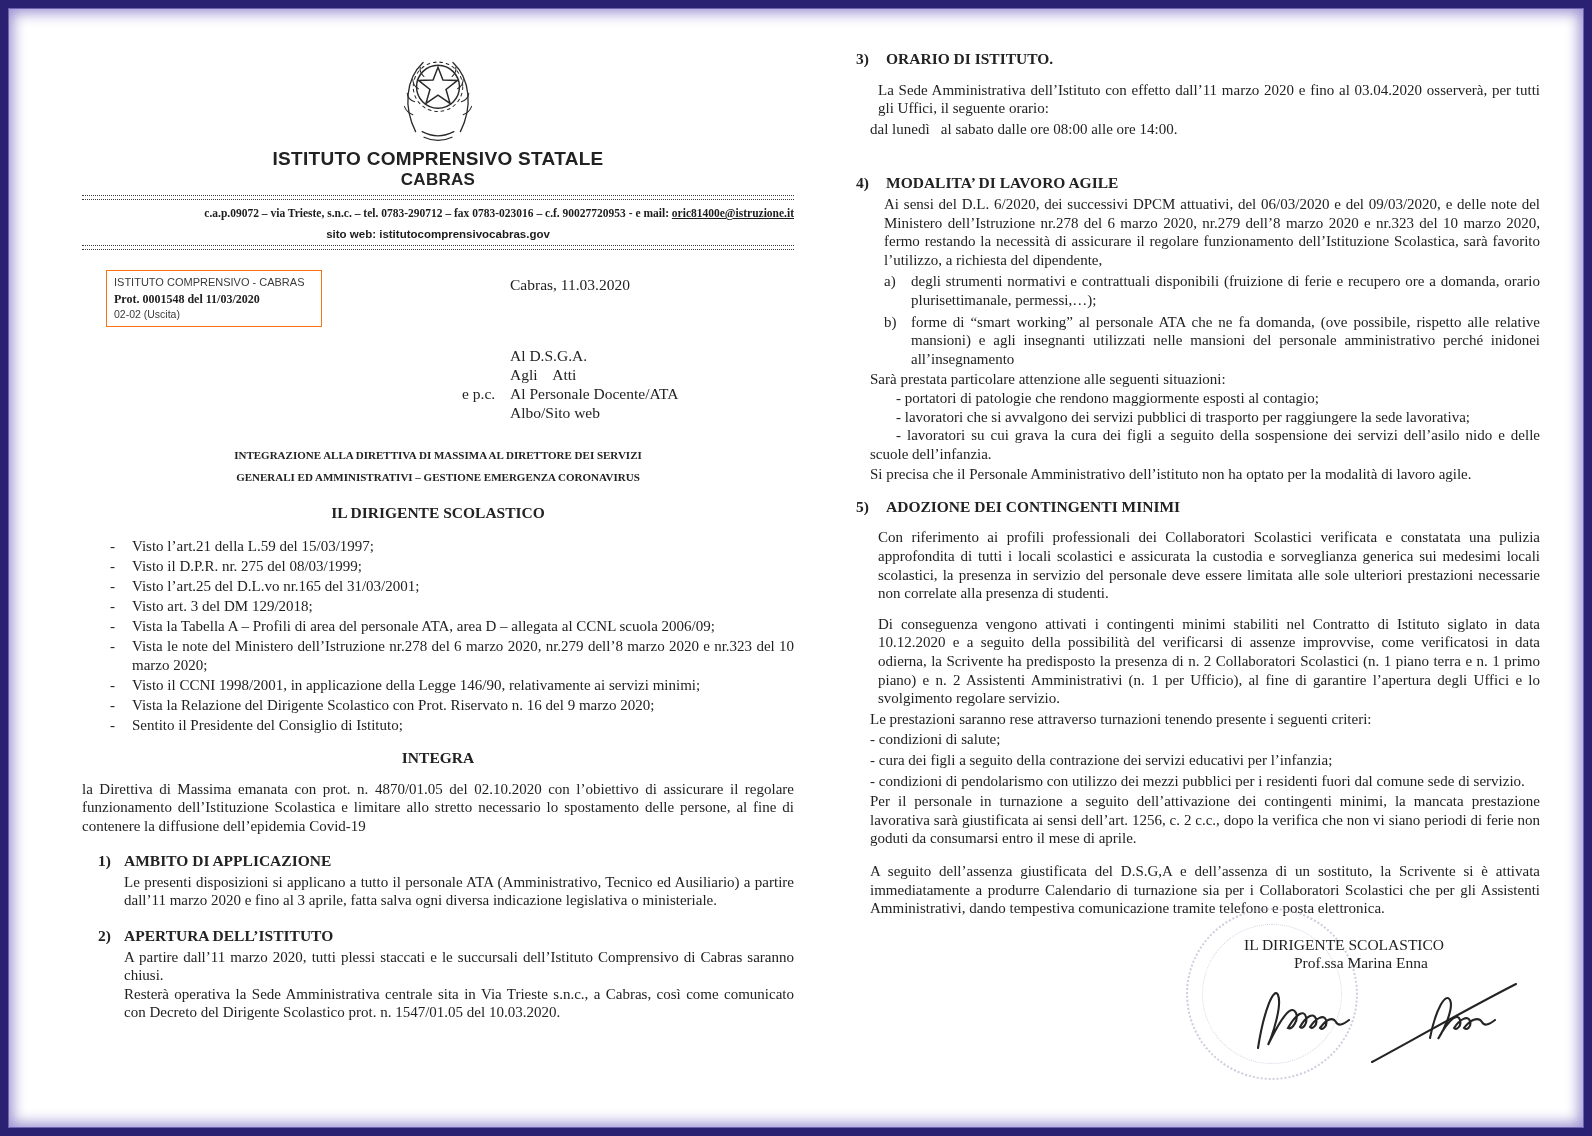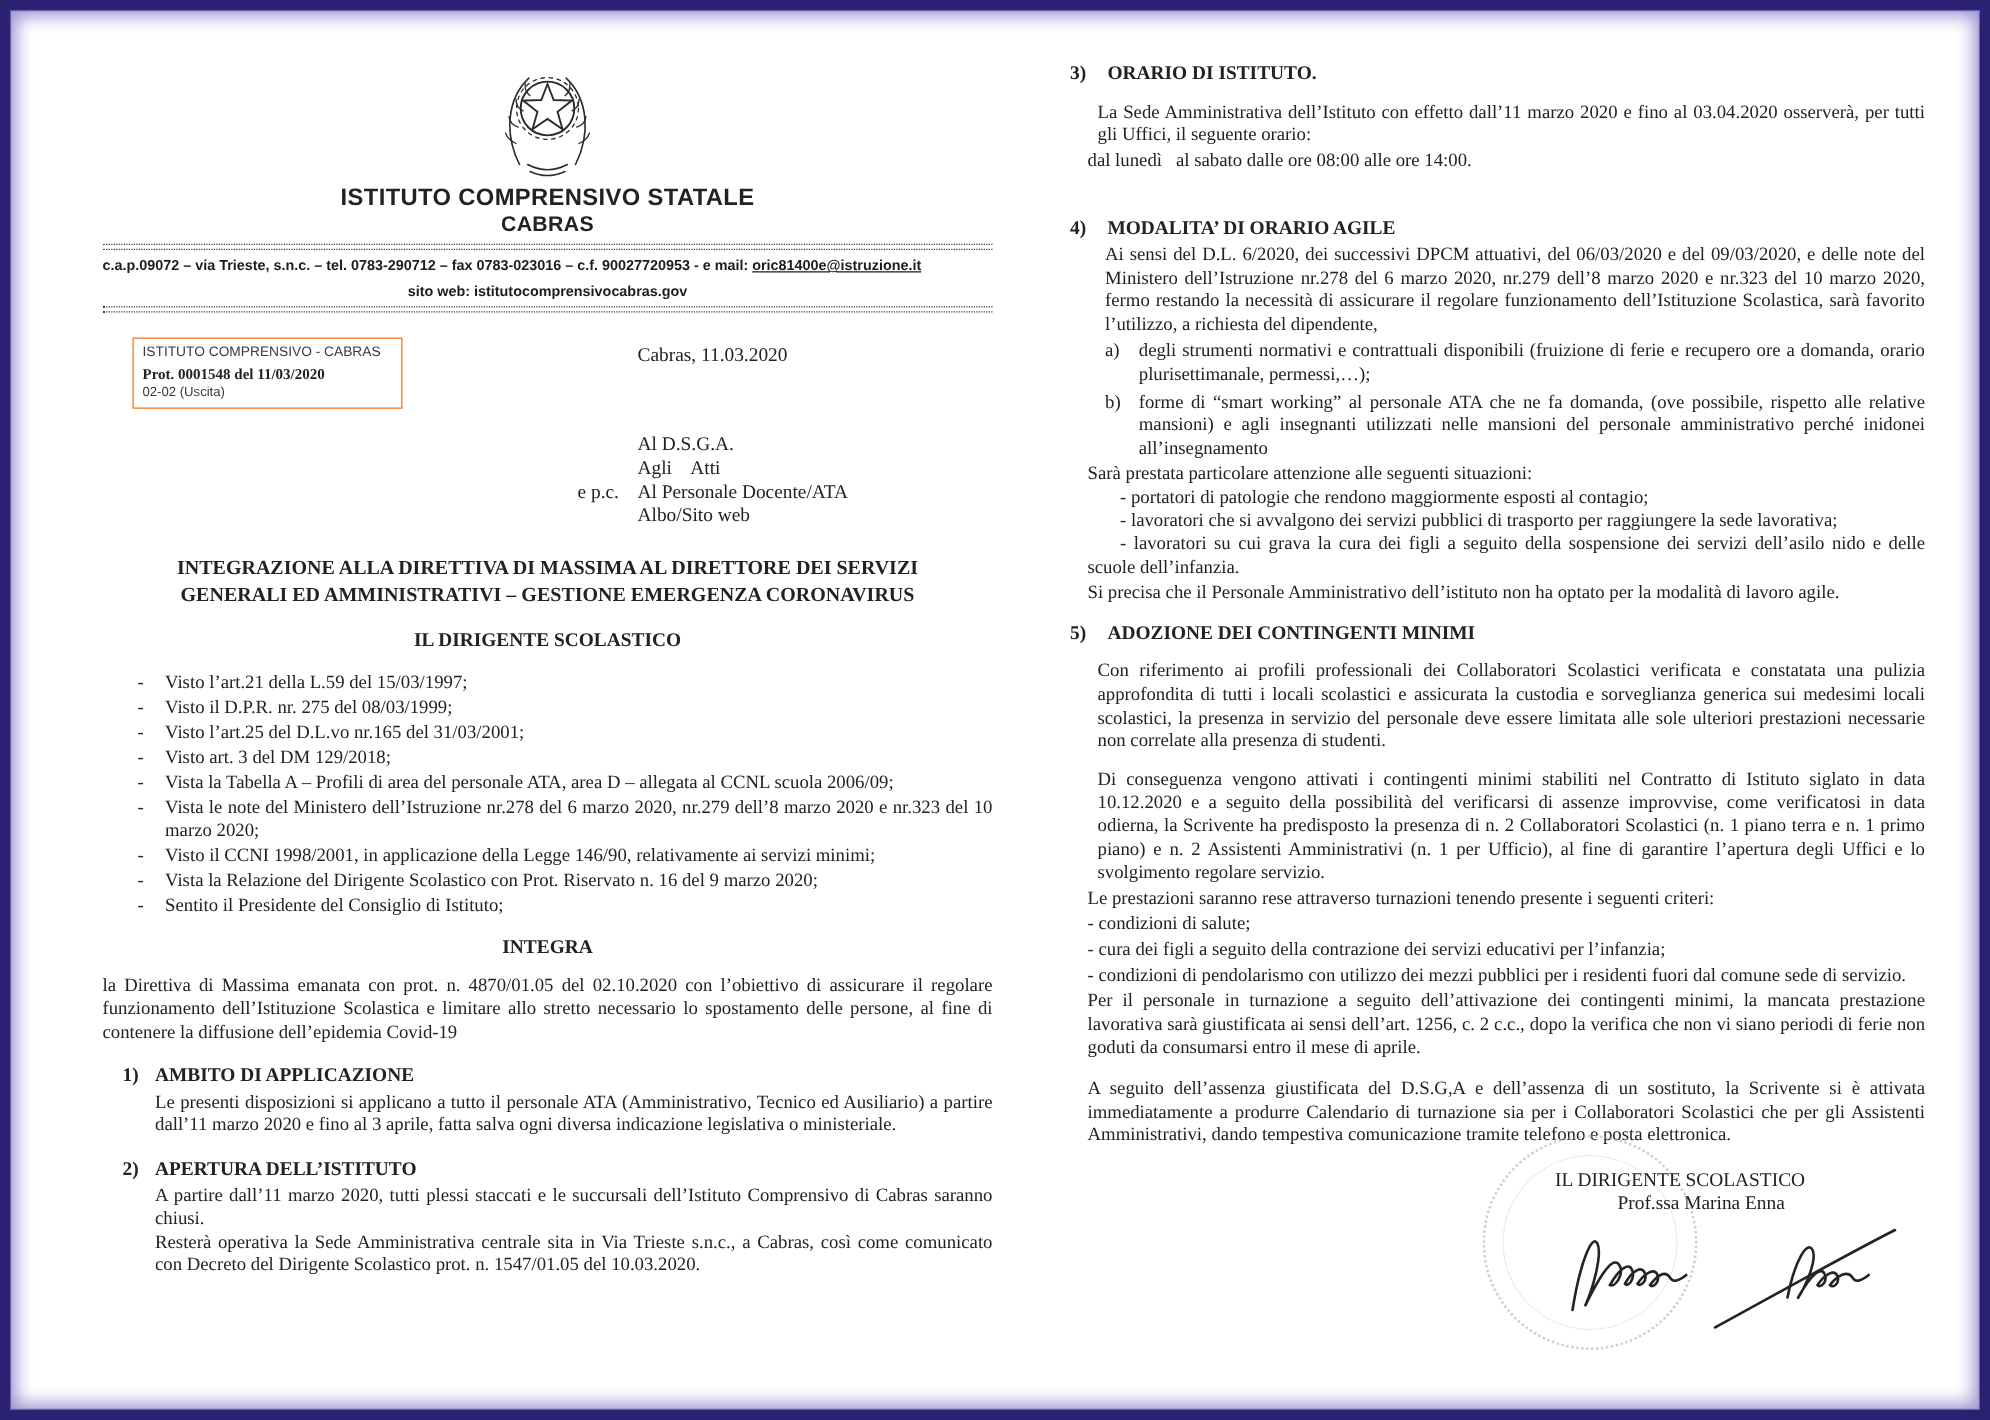--- a/index.html
+++ b/index.html
@@ -15,38 +15,38 @@
   
   .col-left{position:absolute;left:82px;top:48px;width:712px;font-size:15px;line-height:18.6px;}
   .col-right{position:absolute;left:856px;top:50px;width:684px;font-size:15px;line-height:18.6px;}
   
   .emblem{display:block;margin:0 auto;width:84px;height:100px;}
   .lh-title{text-align:center;font-family:"Liberation Sans",sans-serif;font-weight:bold;font-size:19px;margin-top:2px;letter-spacing:.3px;}
   .lh-sub{text-align:center;font-family:"Liberation Sans",sans-serif;font-weight:bold;font-size:17px;margin-top:2px;letter-spacing:.3px;}
   .dotted-rule{height:3px;border-top:1px dotted #3c3c3c;border-bottom:1px dotted #3c3c3c;}
   .rule-top{margin-top:6px;}
   .rule-bottom{margin-top:2px;}
-  .contact-line{font-family:Liberation Sans, sans-serif;font-weight:bold;font-size:11.5px;text-align:left;margin-top:4px;color:#1c1c1c;}
+  .contact-line{font-family:Liberation Serif, serif;font-weight:bold;font-size:11.5px;text-align:right;margin-top:4px;color:#1c1c1c;}
   .contact-line .email{text-decoration:underline;}
   .site-line{font-family:"Liberation Sans",sans-serif;font-weight:bold;font-size:11.5px;text-align:center;margin-top:2px;margin-bottom:2px;color:#1c1c1c;}
   
   .proto-row{position:relative;margin-top:20px;height:62px;}
   .proto-box{
     position:absolute;left:24px;top:0;width:200px;border:1px solid #f97316;
     padding:4px 7px;font-family:"Liberation Sans",sans-serif;line-height:1.38;
   }
   .proto-box .l1{font-size:11px;color:#3a3a3a;}
   .proto-box .l2{font-size:12px;font-weight:bold;font-family:Liberation Serif, serif;}
   .proto-box .l3{font-size:10.5px;color:#3a3a3a;}
   .dateline{position:absolute;left:428px;top:6px;font-size:15.5px;}
   .recipients{position:relative;margin-left:428px;margin-top:14px;font-size:15.5px;line-height:19px;}
   .recipients .rcpt{white-space:pre-wrap;}
   .cc-label{position:absolute;left:-48px;top:38px;}
   
-  .main-title{margin-top:22px;text-align:center;font-weight:bold;font-size:16px;line-height:22px;}
+  .main-title{margin-top:22px;text-align:center;font-weight:bold;font-size:11px;line-height:22px;}
   .doc-heading{margin-top:16px;text-align:center;font-weight:bold;font-size:15.5px;}
   
   .premises{margin-top:14px;margin-left:28px;}
   .premise{position:relative;padding-left:22px;margin-bottom:1.5px;text-align:justify;}
   .premise .dash{position:absolute;left:0;}
   
   .integra-heading{margin-top:14px;text-align:center;font-weight:bold;font-size:15.5px;}
   .integra-par{margin-top:12px;text-align:justify;}
   
   .sec{margin-top:17px;}
@@ -174,21 +174,21 @@
     </div>
     <div class="m22" style="white-space:pre-wrap;">La Sede Amministrativa dell’Istituto con effetto dall’11 marzo 2020 e fino al 03.04.2020 osserverà, per tutti gli Uffici, il seguente orario:</div>
     <div class="m14" style="white-space:pre-wrap;">dal lunedì   al sabato dalle ore 08:00 alle ore 14:00.</div>
   </div>
 
   <div class="gap36"></div>
 
   <div class="secr">
     <div class="sec-head">
       <span class="sec-num">4)</span>
-      <span class="sec-title">MODALITA’ DI ORARIO AGILE</span>
+      <span class="sec-title">MODALITA’ DI LAVORO AGILE</span>
     </div>
     <div class="m28">Ai sensi del D.L. 6/2020, dei successivi DPCM attuativi, del 06/03/2020 e del 09/03/2020, e delle note del Ministero dell’Istruzione nr.278 del 6 marzo 2020, nr.279 dell’8 marzo 2020 e nr.323 del 10 marzo 2020, fermo restando la necessità di assicurare il regolare funzionamento dell’Istituzione Scolastica, sarà favorito l’utilizzo, a richiesta del dipendente,</div>
     <div class="sub-item">
       <span class="sub-label">a)</span>
       <span class="sub-text">degli strumenti normativi e contrattuali disponibili (fruizione di ferie e recupero ore a domanda, orario plurisettimanale, permessi,…);</span>
     </div>
     <div class="sub-item">
       <span class="sub-label">b)</span>
       <span class="sub-text">forme di “smart working” al personale ATA che ne fa domanda, (ove possibile, rispetto alle relative mansioni) e agli insegnanti utilizzati nelle mansioni del personale amministrativo perché inidonei all’insegnamento</span>
     </div>

